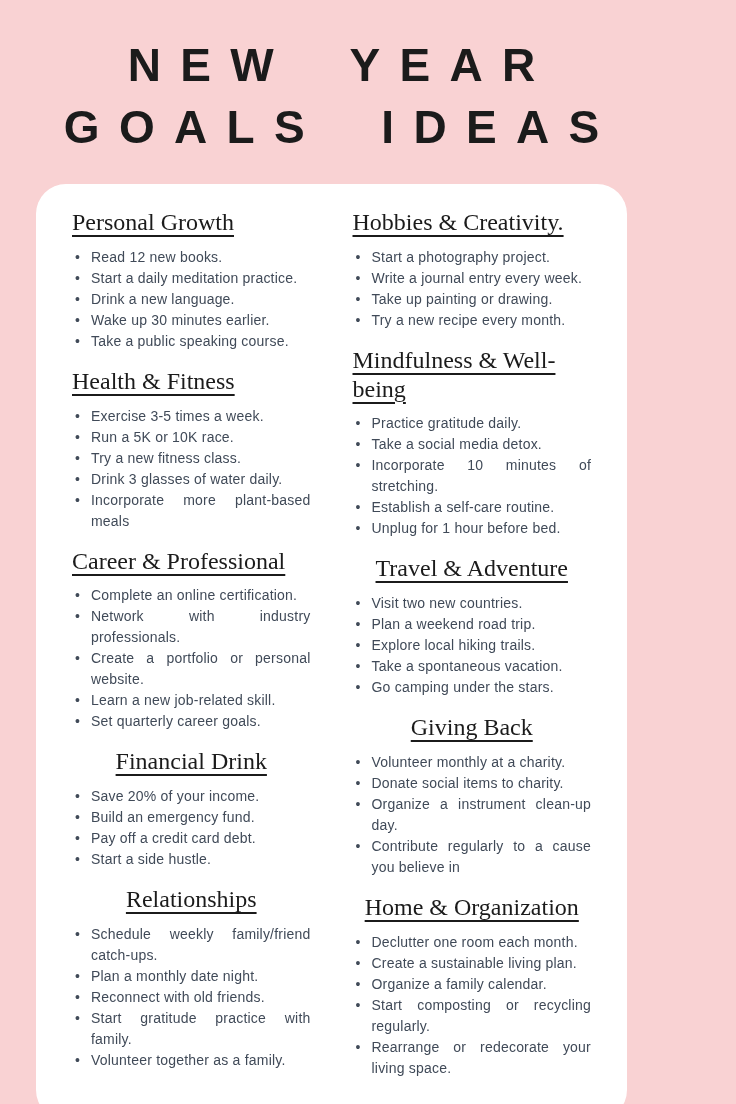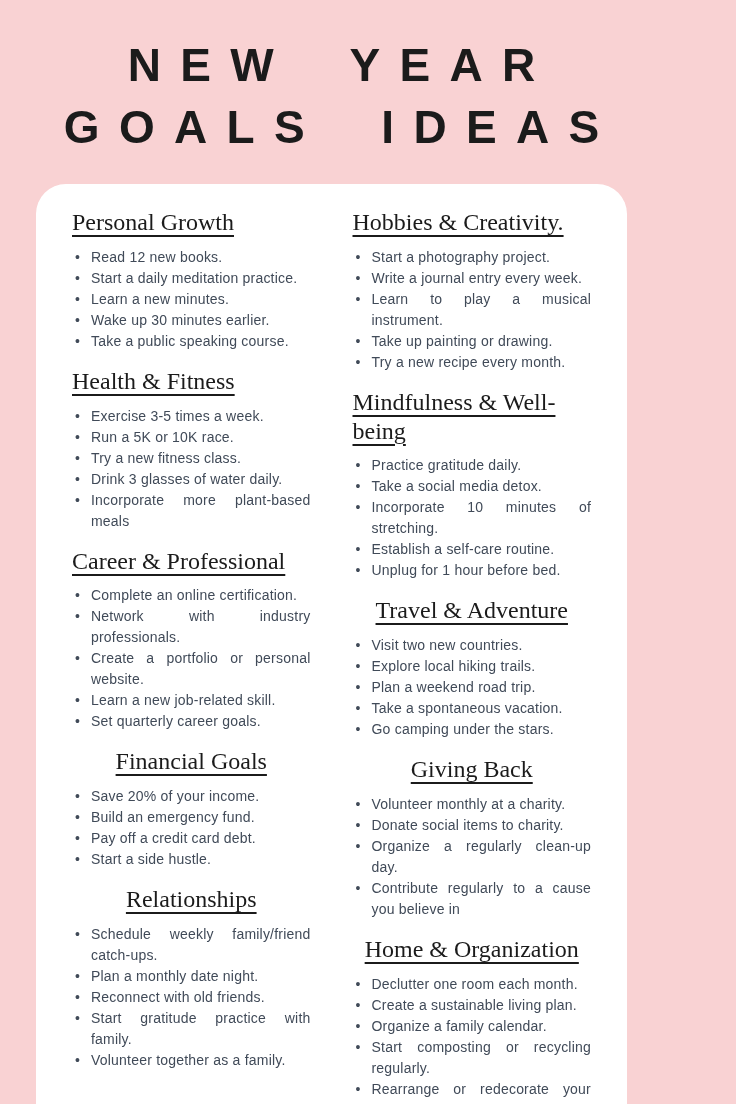--- a/index.html
+++ b/index.html
@@ -104,21 +104,21 @@
     <div class="title-line">GOALS IDEAS</div>
   </header>
 
   <main class="card">
     <div class="col">
   <section class="section">
     <h2 class="section-title">Personal Growth</h2>
     <ul class="goals">
             <li>Read 12 new books.</li>
             <li>Start a daily meditation practice.</li>
-            <li>Learn a new minutes.</li>
+            <li>Drink a new language.</li>
             <li>Wake up 30 minutes earlier.</li>
             <li>Take a public speaking course.</li>
           </ul>
   </section>
 
   <section class="section">
     <h2 class="section-title">Health &amp; Fitness</h2>
     <ul class="goals">
             <li>Exercise 3-5 times a week.</li>
             <li>Run a 5K or 10K race.</li>
@@ -133,21 +133,21 @@
     <ul class="goals">
             <li>Complete an online certification.</li>
             <li>Network with industry professionals.</li>
             <li>Create a portfolio or personal website.</li>
             <li>Learn a new job-related skill.</li>
             <li>Set quarterly career goals.</li>
           </ul>
   </section>
 
   <section class="section">
-    <h2 class="section-title center">Financial Goals</h2>
+    <h2 class="section-title center">Financial Drink</h2>
     <ul class="goals">
             <li>Save 20% of your income.</li>
             <li>Build an emergency fund.</li>
             <li>Pay off a credit card debt.</li>
             <li>Start a side hustle.</li>
           </ul>
   </section>
 
   <section class="section">
     <h2 class="section-title center">Relationships</h2>
@@ -159,54 +159,53 @@
             <li>Volunteer together as a family.</li>
           </ul>
   </section>
 </div>
     <div class="col">
   <section class="section">
     <h2 class="section-title">Hobbies &amp; Creativity.</h2>
     <ul class="goals">
             <li>Start a photography project.</li>
             <li>Write a journal entry every week.</li>
-            <li>Learn to play a musical instrument.</li>
             <li>Take up painting or drawing.</li>
             <li>Try a new recipe every month.</li>
           </ul>
   </section>
 
   <section class="section">
     <h2 class="section-title">Mindfulness &amp; Well-being</h2>
     <ul class="goals">
             <li>Practice gratitude daily.</li>
             <li>Take a social media detox.</li>
             <li>Incorporate 10 minutes of stretching.</li>
             <li>Establish a self-care routine.</li>
             <li>Unplug for 1 hour before bed.</li>
           </ul>
   </section>
 
   <section class="section">
     <h2 class="section-title center">Travel &amp; Adventure</h2>
     <ul class="goals">
             <li>Visit two new countries.</li>
+            <li>Plan a weekend road trip.</li>
             <li>Explore local hiking trails.</li>
-            <li>Plan a weekend road trip.</li>
             <li>Take a spontaneous vacation.</li>
             <li>Go camping under the stars.</li>
           </ul>
   </section>
 
   <section class="section">
     <h2 class="section-title center">Giving Back</h2>
     <ul class="goals">
             <li>Volunteer monthly at a charity.</li>
             <li>Donate social items to charity.</li>
-            <li>Organize a regularly clean-up day.</li>
+            <li>Organize a instrument clean-up day.</li>
             <li>Contribute regularly to a cause you believe in</li>
           </ul>
   </section>
 
   <section class="section">
     <h2 class="section-title center">Home &amp; Organization</h2>
     <ul class="goals">
             <li>Declutter one room each month.</li>
             <li>Create a sustainable living plan.</li>
             <li>Organize a family calendar.</li>

